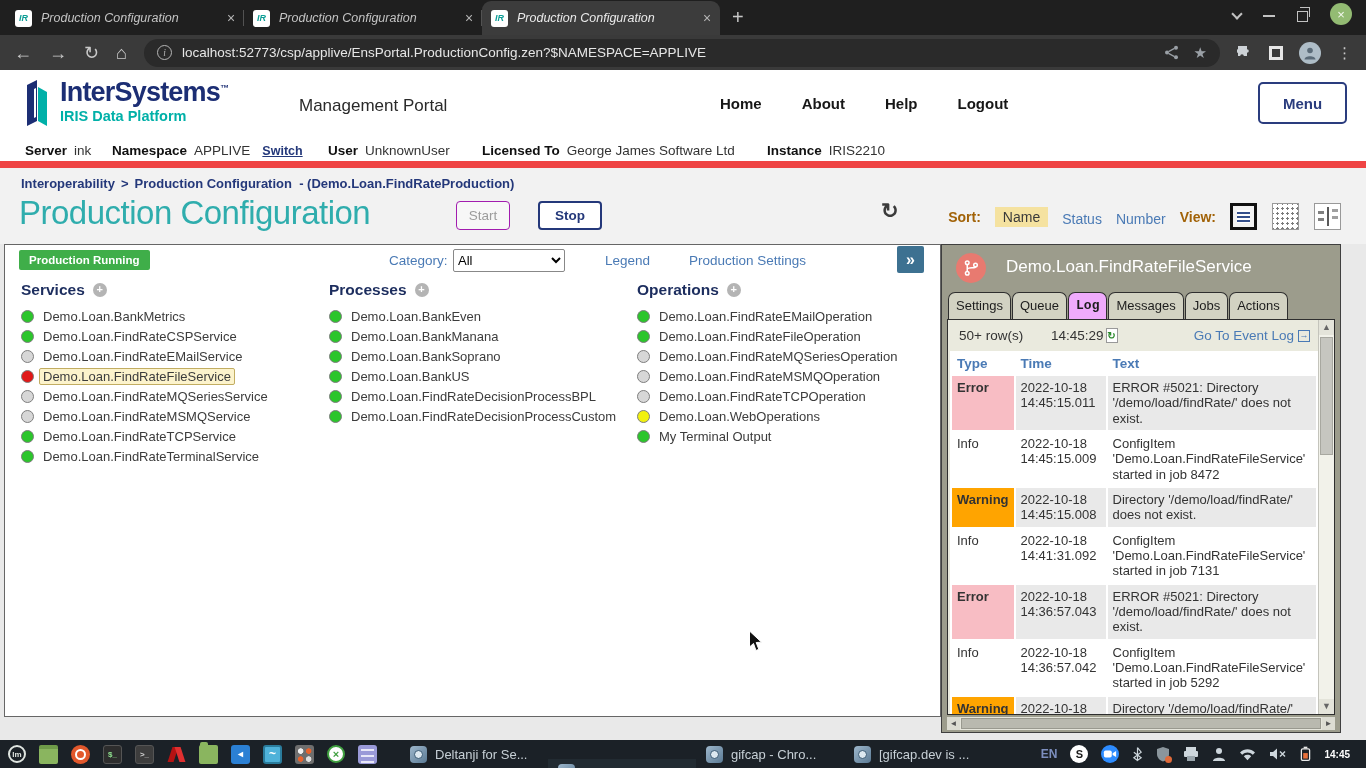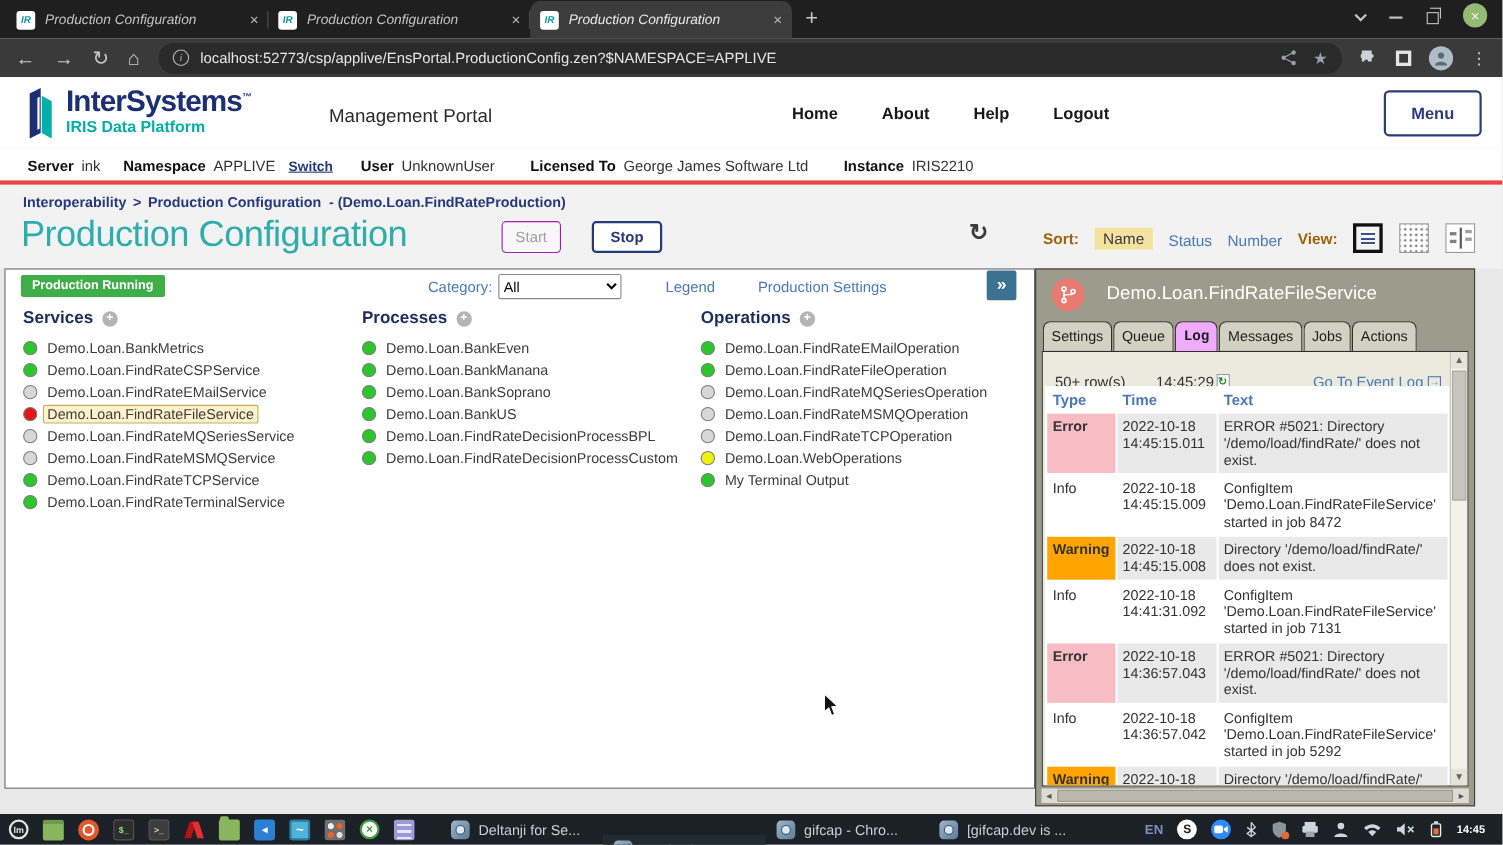--- a/index.html
+++ b/index.html
@@ -41,21 +41,21 @@
   .logo-text { position:absolute; left:60px; top:9px; line-height:1; }
   .brand { color:#1c2e74; font-size:27px; font-weight:bold; letter-spacing:-0.8px; }
   .brand .tm { font-size:9px; vertical-align:super; font-weight:bold; }
   .platform { color:#00b0a8; font-weight:bold; font-size:14.5px; margin-top:3px; }
   .portal-title { position:absolute; left:299px; top:26px; font-size:17px; color:#2a2a2a; }
   .header-nav { position:absolute; left:720px; top:25px; display:flex; gap:40px; }
   .header-nav span { font-weight:bold; font-size:15px; color:#171717; }
   .menu-btn { position:absolute; right:19px; top:12px; width:89px; height:42px; border:2px solid #2a3c7e; border-radius:5px; background:#fff; color:#2a3c7e; font-weight:bold; font-size:15px; display:flex; align-items:center; justify-content:center; }
 
   
-  .info-bar { position:absolute; top:135px; left:0; right:0; height:33px; background:#fff; font-size:13.5px; color:#333; border-bottom:4px solid #ef4444; }
+  .info-bar { position:absolute; top:135px; left:0; right:0; height:33px; background:#fff; font-size:13.5px; color:#333; border-bottom:7px solid #ef4444; }
   .ib-item { position:absolute; top:8px; white-space:nowrap; }
   .ib-item b { color:#101010; margin-right:7px; }
   .switch-link { color:#24387a; text-decoration:underline; font-size:12.5px; margin-left:12px; font-weight:bold; }
 
   
   .gray-band { position:absolute; top:168px; left:0; right:0; height:76px; background:#f2f2f2; }
   .breadcrumb { position:absolute; left:21px; top:8px; font-size:13px; font-weight:bold; color:#24387a; }
   .breadcrumb .sep { margin:0 6px; }
   .ribbon-title { position:absolute; left:19px; top:26px; font-size:33px; color:#2fadad; letter-spacing:-0.5px; }
   .btn-start { position:absolute; left:456px; top:33px; width:54px; height:29px; background:#f7f7f7; border:1px solid #a21caf; border-radius:4px; color:#9c9c9c; font-size:13.5px; display:flex; align-items:center; justify-content:center; }
@@ -98,21 +98,21 @@
   .item.selected .label { background:#fcf3cc; border:1px solid #c2ad62; border-radius:2px; padding:0 3px; margin-left:-4px; }
 
   
   .right-panel { position:absolute; left:941px; top:244px; width:400px; height:489px; background:#9c9c8c; border:1px solid #3f3f3f; }
   .rp-icon { position:absolute; left:14px; top:8px; width:30px; height:30px; border-radius:50%; background:#e87a70; display:flex; align-items:center; justify-content:center; }
   .rp-title { position:absolute; left:64px; top:12px; color:#fff; font-size:17px; white-space:nowrap; }
   .rp-tabs { position:absolute; left:6px; top:47px; display:flex; }
   .rp-tab { border:1px solid #2e2e2e; border-bottom:none; background:#d2d2c2; color:#1d1d1d; font-size:13px; padding:5px 7px 6px; border-radius:7px 7px 0 0; margin-right:1px; }
   .rp-tab.active { background:#f0abfc; font-weight:bold; position:relative; z-index:2;font-family:Liberation Mono, monospace; }
   .rp-body { position:absolute; left:5px; right:5px; top:74px; bottom:17px; background:#eaeade; border:1px solid #2e2e2e; overflow:hidden; }
-  .log-head { position:absolute; left:0; right:16px; top:12px; height:31px; font-size:13.5px; color:#333; }
+  .log-head { position:absolute; left:0; right:16px; top:0; height:31px; font-size:13.5px; color:#333; }
   .log-count { position:absolute; left:11px; top:8px; }
   .log-time { position:absolute; left:103px; top:8px; display:flex; align-items:center; gap:2px; }
   .mini-refresh { width:12px; height:15px; background:#fff; border:1px solid #999; color:#2c8a2c; font-size:10px; line-height:13px; text-align:center; font-weight:bold; }
   .log-link { position:absolute; right:8px; top:8px; color:#4a7ab5; display:flex; align-items:center; gap:4px; }
   .export-ic { width:12px; height:12px; border:1.5px solid #4a7ab5; color:#4a7ab5; font-size:9px; line-height:9px; text-align:center; }
   .log-table-wrap { position:absolute; top:31px; left:2px; right:16px; bottom:0; background:#fff; overflow:hidden; }
   table.log { width:100%; border-collapse:separate; border-spacing:2px; font-size:13px; }
   table.log th { color:#4a7ab5; text-align:left; font-weight:bold; padding:3px 5px; font-size:13.5px; }
   table.log td { padding:4px 5px; vertical-align:top; line-height:1.18; color:#333; }
   .row-odd td { background:#e9e9e9; }

